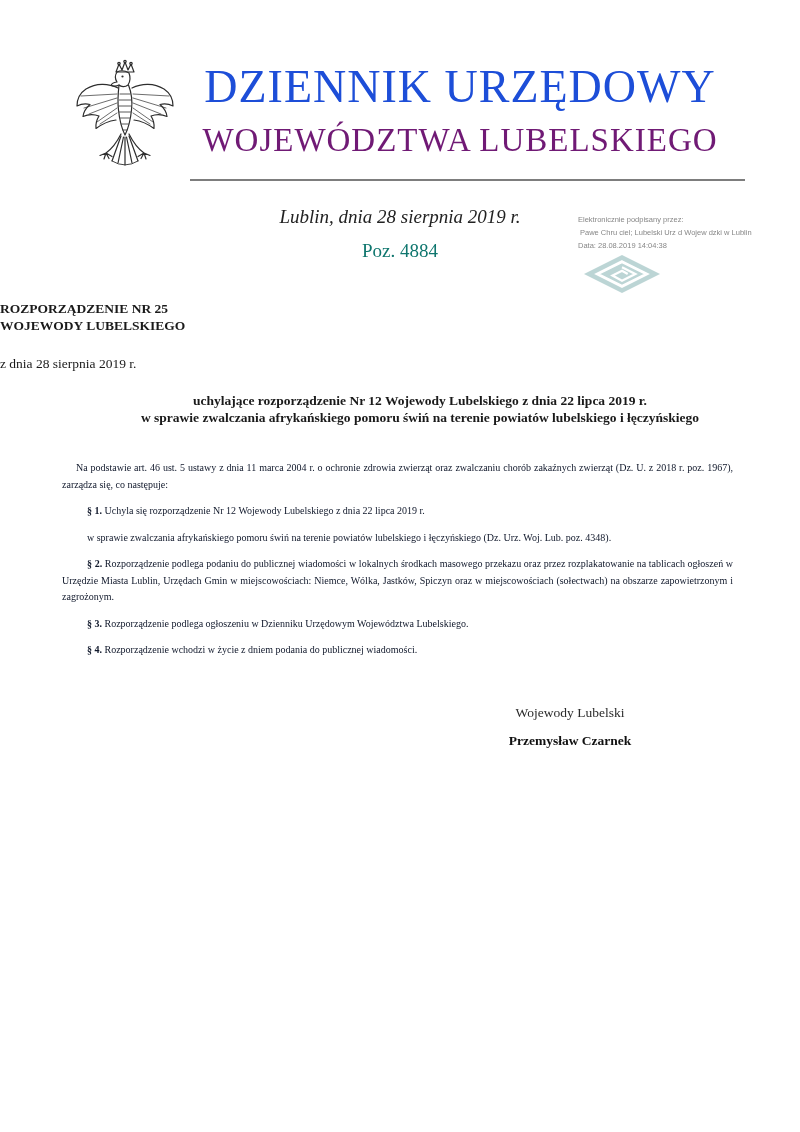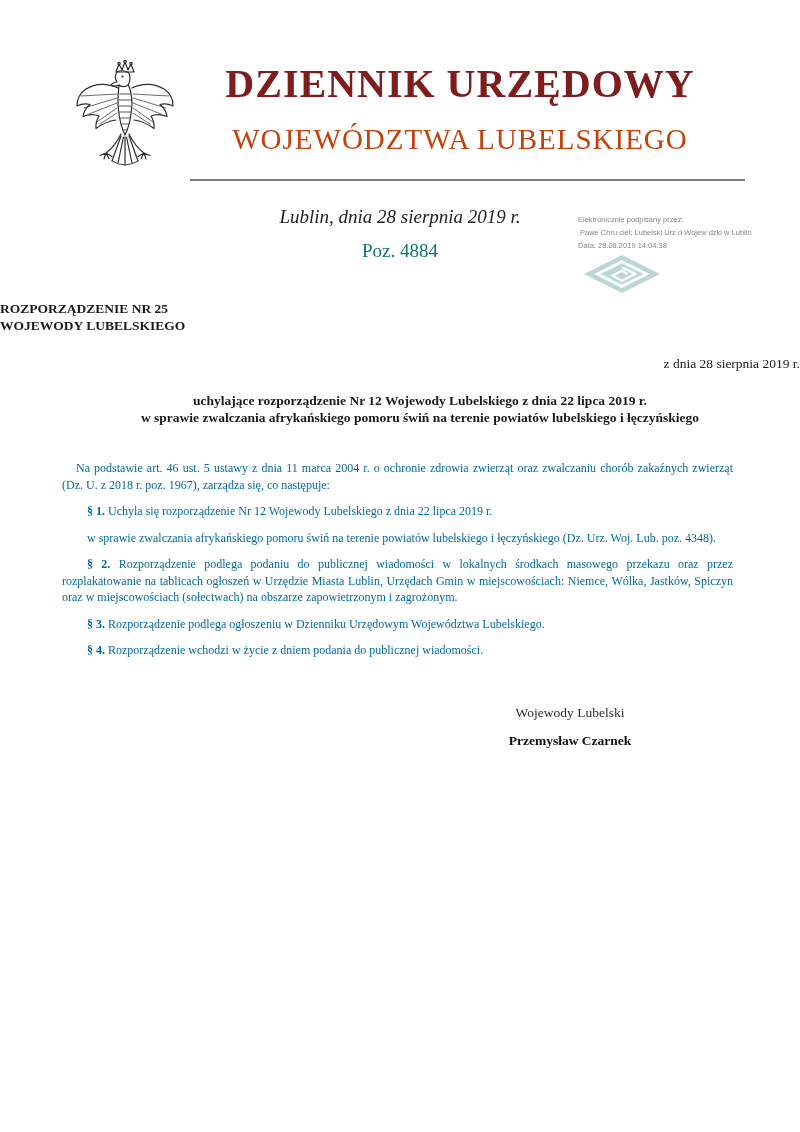--- a/index.html
+++ b/index.html
@@ -15,26 +15,26 @@
   }
   
   .mast-row {
     display:flex;
     align-items:flex-start;
     margin:58px 55px 0 75px;
   }
   .emblem { width:100px; height:130px; flex:0 0 100px; }
   .mast-titles { flex:1; text-align:center; padding-top:6px; }
   .mast-title {
-    font-size:40px; font-weight:bold; letter-spacing:1px;
-    line-height:1.0; color:#7f1d1d;
+    font-size:46px; font-weight:normal; letter-spacing:1px;
+    line-height:1.0; color:#1d4ed8;
   }
   .mast-subtitle {
-    font-size:29px; font-weight:normal; letter-spacing:1px;
-    margin-top:19px; color:#c2410c;
+    font-size:33px; font-weight:normal; letter-spacing:1px;
+    margin-top:12px; color:#701a75;
   }
   .mast-rule {
     width:555px; height:0;
     border:none; border-top:2px solid #7d7d7d;
     margin:-9px 0 0 190px;
   }
   
   .dateline { margin-top:25px; text-align:center; font-size:19px; color:#222;font-style:italic; }
   .poz      { margin-top:12px; text-align:center; font-size:19px; color:#0f766e; }
   
@@ -43,30 +43,30 @@
     font-family:"Liberation Sans", sans-serif;
     font-size:7.5px; line-height:13px; color:#878787;
   }
   .esign .l2 { padding-left:2px; }
   .esign-logo { margin:3px 0 0 6px; display:block; }
   
   .act-heading {
     margin-top:38px; text-align:left;
     font-size:13.5px; font-weight:bold; line-height:17px; color:#1a1a1a;
   }
-  .act-date { margin-top:22px; text-align:right; font-size:13.5px; color:#1a1a1a; }
+  .act-date { margin-top:22px; text-align:left; font-size:13.5px; color:#1a1a1a; }
   .act-subject {
     margin-top:20px; text-align:center;
     font-size:13.5px; font-weight:bold; line-height:17px; color:#1a1a1a;padding-left:40px;
   }
   
   .act-body { margin:34px 67px 0 62px; }
   .act-body p {
-    font-size:12px; line-height:16.5px;
-    text-align:justify; color:#0369a1;
+    font-size:10px; line-height:16.5px;
+    text-align:justify; color:#0f172a;
     text-indent:25px;
     margin-bottom:10px;
   }
   .act-body p.first { text-indent:14px; }
   .act-body .lead { font-weight:bold; }
   .act-body .lead:empty { display:none; }
   
   .sig-block {
     width:340px; margin:46px 60px 0 auto; text-align:center;
   }

